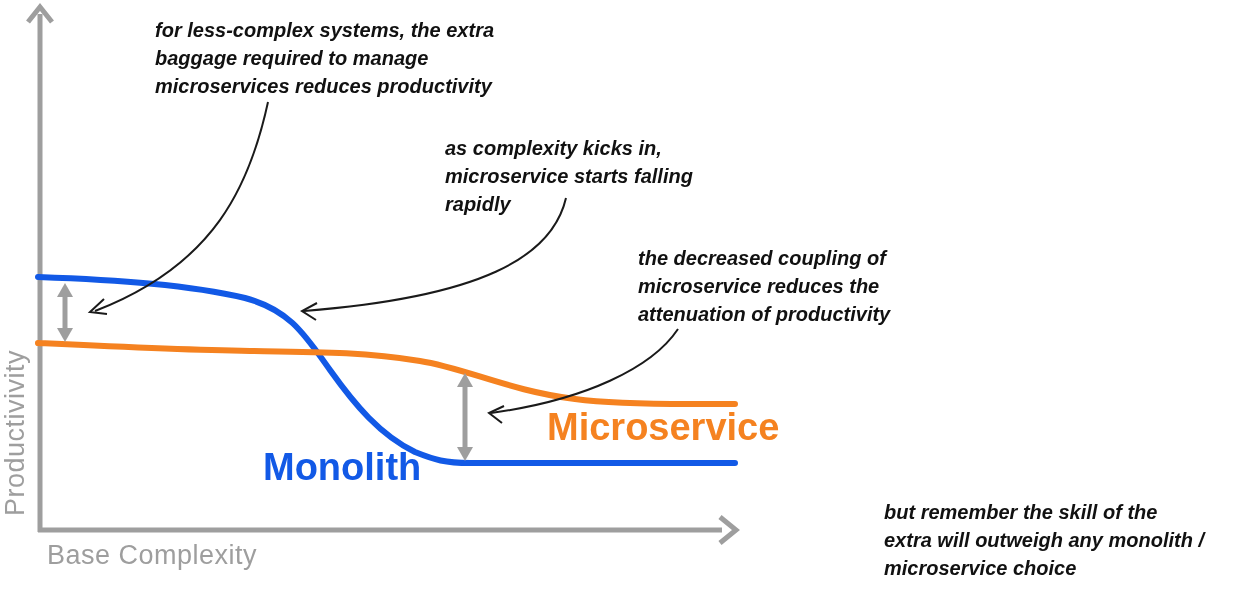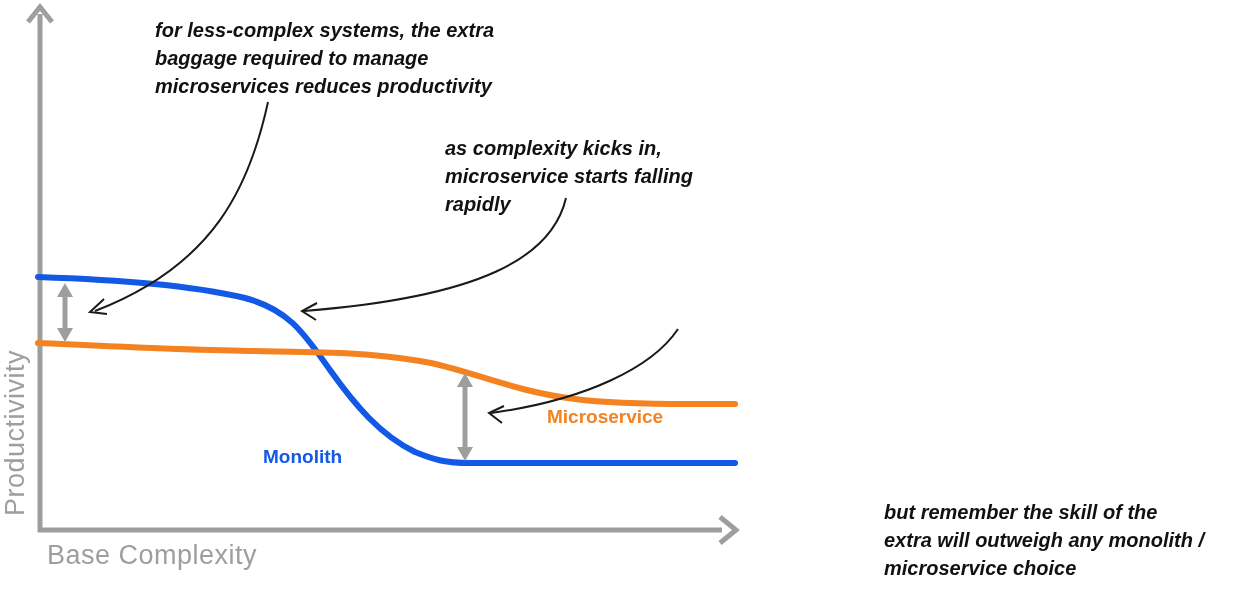--- a/index.html
+++ b/index.html
@@ -31,21 +31,21 @@
     letter-spacing:0.5px;
   }
   .x-label{left:47px;top:540px;}
   .y-label{
     left:-104px;top:417px;
     width:240px;height:32px;
     text-align:center;
     transform:rotate(-90deg);
   }
   .curve-label{
-    font-size:19px;
+    font-size:38px;
     font-weight:600;
   }
   .label-monolith{left:263px;top:446px;color:#1259E6;}
   .label-microservice{left:547px;top:406px;color:#F58220;}
 </style>
 </head>
 <body>
 
 <div id="canvas">
 
@@ -87,20 +87,23 @@
       <path d="M 504 406 L 489 413 L 502 423" fill="none" stroke="#1a1a1a" stroke-width="2"></path>
     </g>
   </svg>
 
   <div class="txt ann ann1">for less-complex systems, the extra
 baggage required to manage
 microservices reduces productivity</div>
   <div class="txt ann ann2">as complexity kicks in,
 microservice starts falling
 rapidly</div>
+  <div class="txt ann ann3">the decreased coupling of
+microservice reduces the
+attenuation of productivity</div>
   <div class="txt ann ann4">but remember the skill of the
 extra will outweigh any monolith /
 microservice choice</div>
 
   <div class="txt axis-label y-label">Productivivity</div>
   <div class="txt axis-label x-label">Base Complexity</div>
 
   <div class="txt curve-label label-monolith">Monolith</div>
   <div class="txt curve-label label-microservice">Microservice</div>
 

